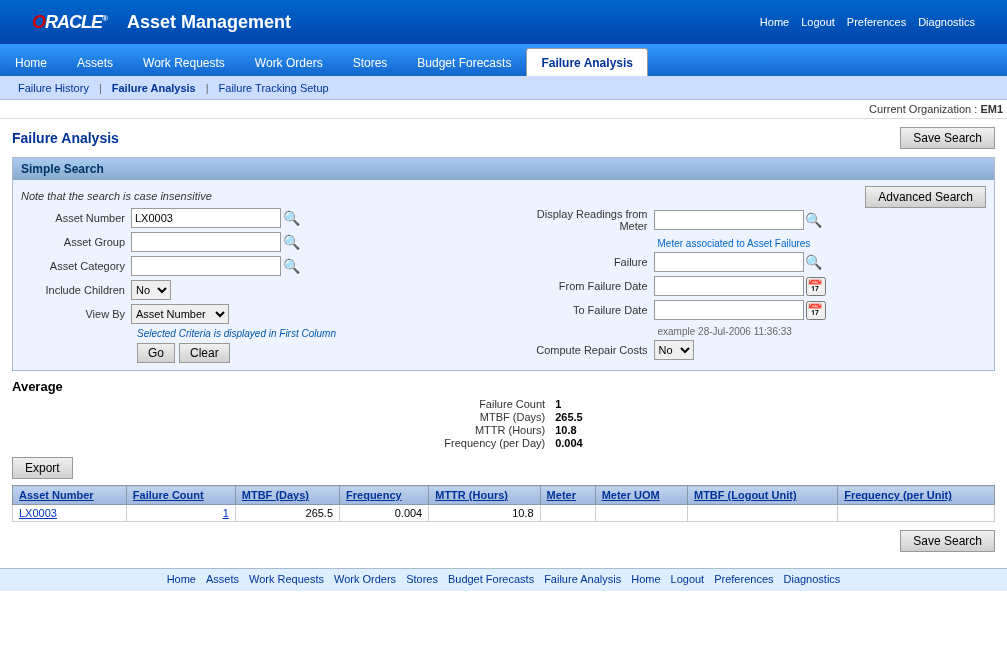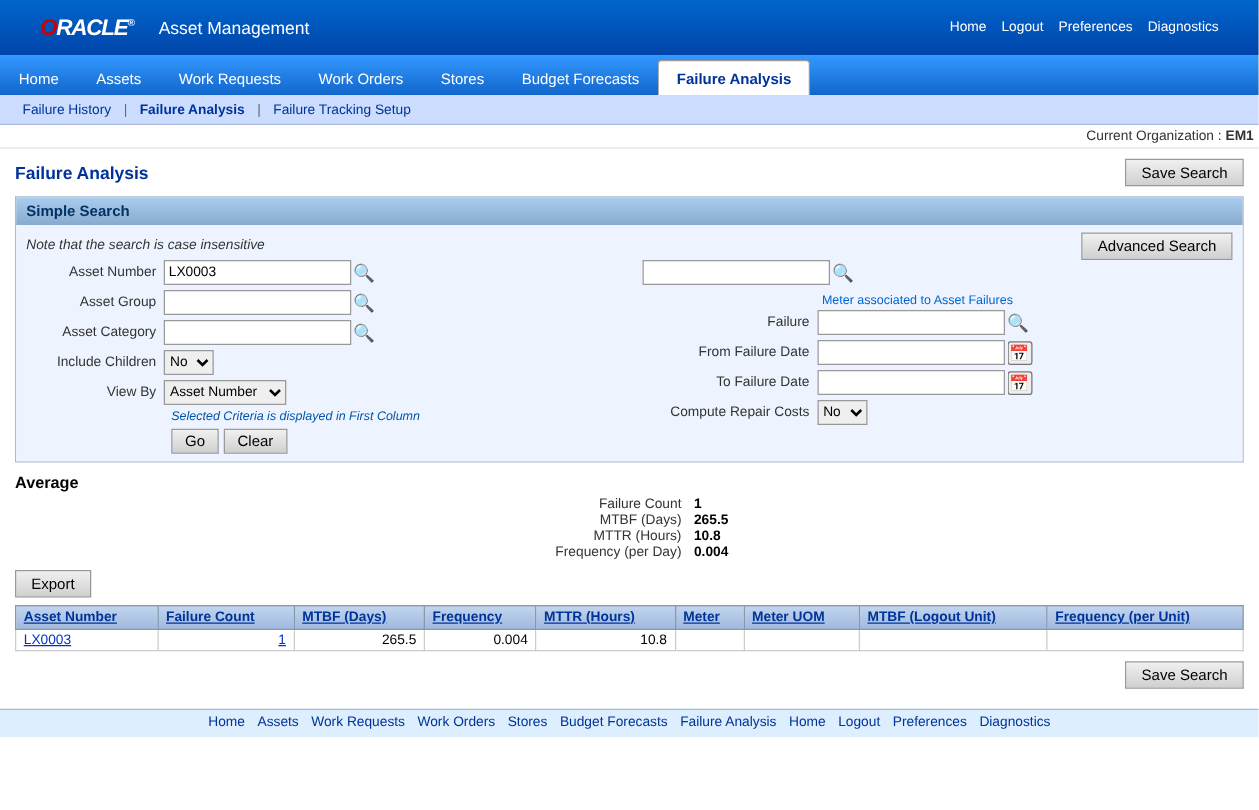--- a/index.html
+++ b/index.html
@@ -16,21 +16,21 @@
     }
     .logo-area { display: flex; align-items: center; gap: 12px; }
     .oracle-logo {
       color: #fff;
       font-size: 18px;
       font-weight: bold;
       font-style: italic;
       letter-spacing: -1px;
     }
     .oracle-logo span { color: #cc0000; font-style: italic; }
-    .app-title { color: #fff; font-size: 14px; font-weight: normal; margin-left: 8px; }
+    .app-title { color: #fff; font-size: 18px; font-weight: bold; margin-left: 8px; }
     .top-nav { color: #fff; font-size: 11px; display: flex; gap: 12px; }
     .top-nav a { color: #fff; text-decoration: none; }
 
     
     .main-nav {
       background: linear-gradient(to bottom, #3399ff, #1166cc);
       display: flex;
       align-items: flex-end;
       padding: 0 0 0 0;
       height: 32px;
@@ -447,20 +447,21 @@
 
           <div class="action-row">
             <button class="btn-go">Go</button>
             <button class="btn-clear">Clear</button>
           </div>
         </div>
 
         <div class="search-col">
 
           <div class="form-row">
+            <div class="form-label-right">Display Readings from Meter</div>
             <input class="form-input-wide" type="text" style="">
             <button class="search-icon-btn">🔍</button>
           </div>
 
           <div style="margin-left:142px; margin-bottom:2px;">
             <span class="hint-text">Meter associated to Asset Failures</span>
           </div>
 
           <div class="form-row">
             <div class="form-label-right">Failure</div>
@@ -473,20 +474,23 @@
             <input class="form-input-wide" type="text" style="">
             <button class="cal-icon">📅</button>
           </div>
 
           <div class="form-row">
             <div class="form-label-right">To Failure Date</div>
             <input class="form-input-wide" type="text" style="">
             <button class="cal-icon">📅</button>
           </div>
 
+          <div style="margin-left:142px; margin-bottom:2px;">
+            <span class="date-hint">example 28-Jul-2006 11:36:33</span>
+          </div>
 
           <div class="form-row">
             <div class="form-label-right">Compute Repair Costs</div>
             <select class="form-select">
               <option>No</option>
               <option>Yes</option>
             </select>
           </div>
         </div>
       </div>

